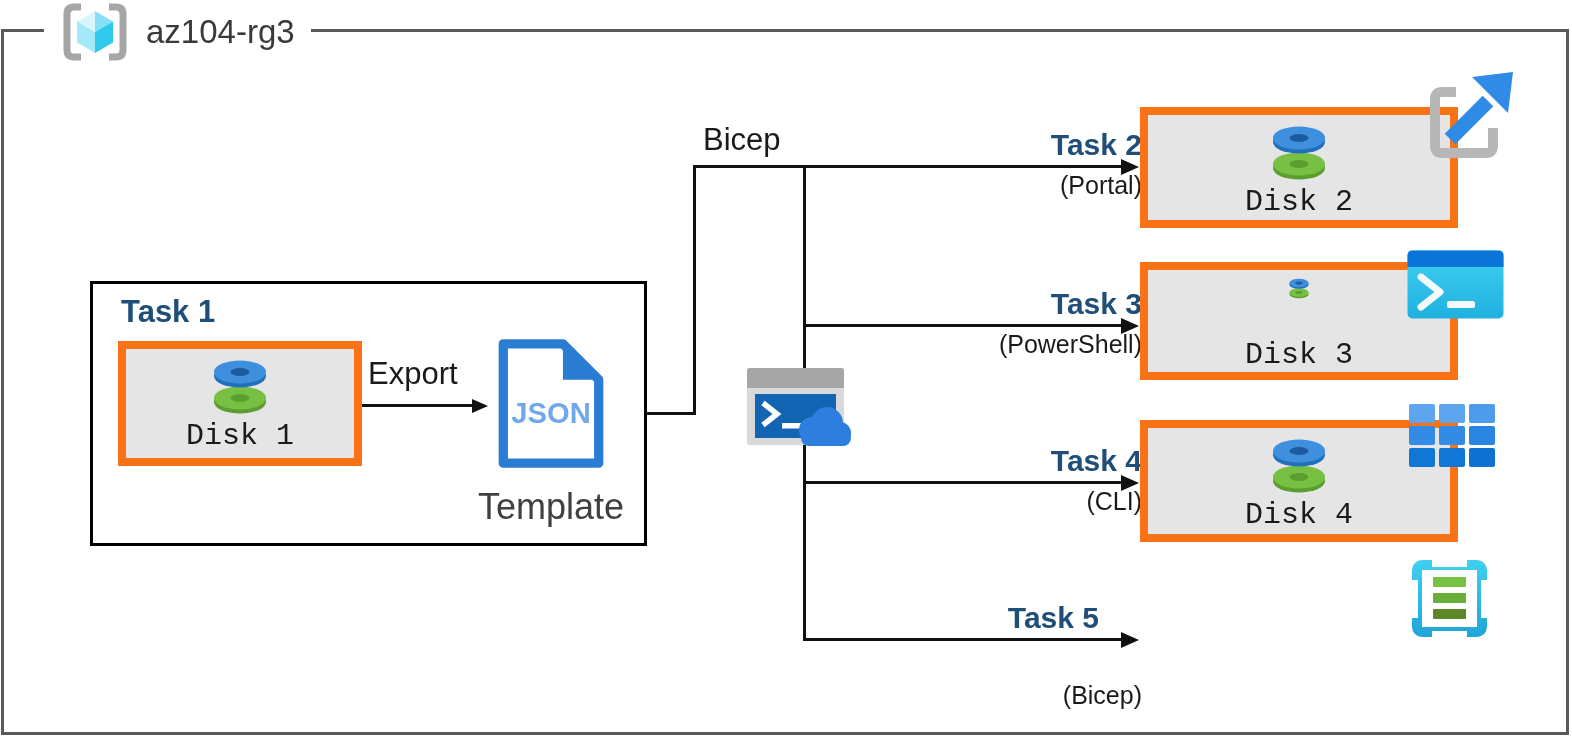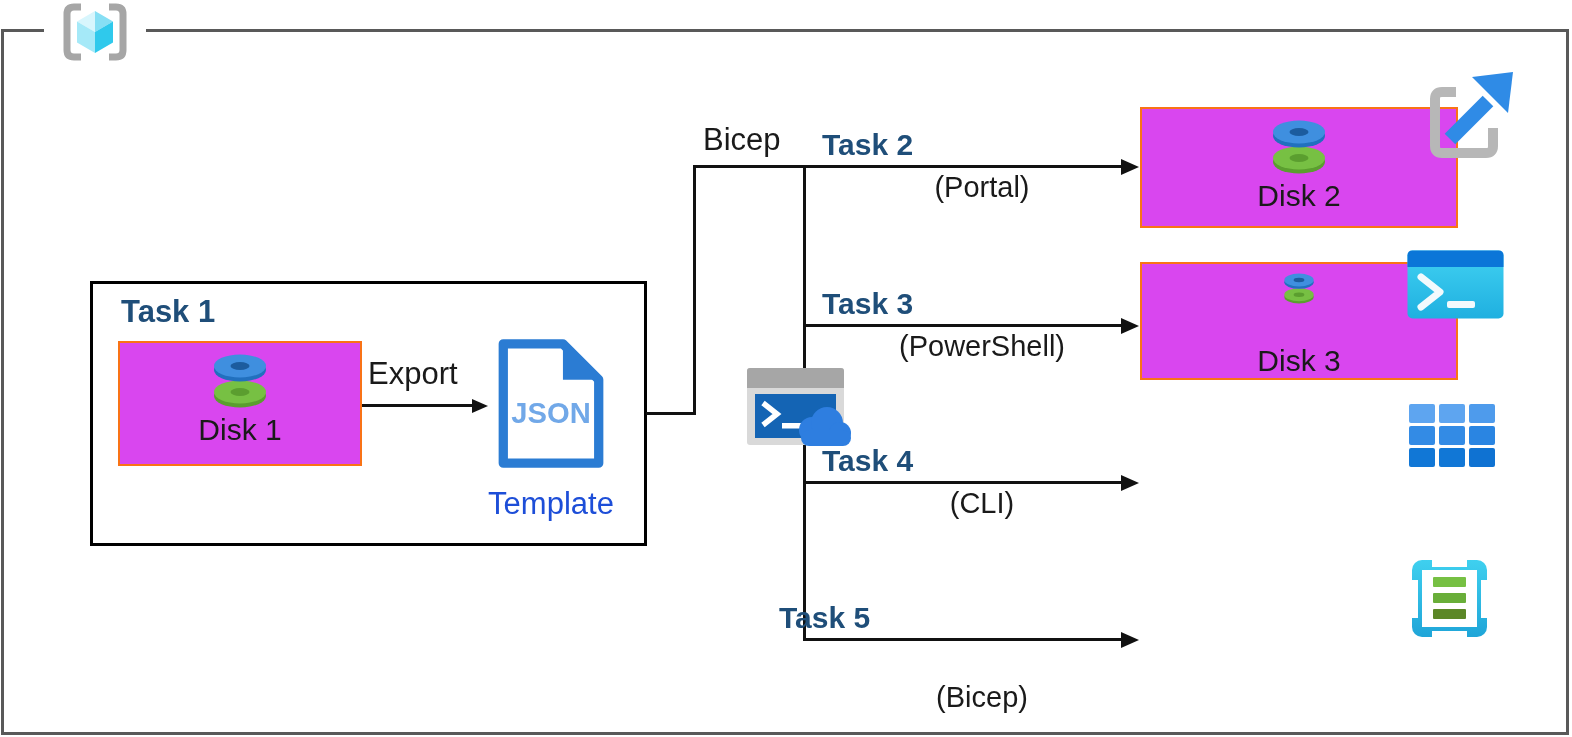--- a/index.html
+++ b/index.html
@@ -4,52 +4,53 @@
 <style>
   html,body{margin:0;padding:0;background:#fff;}
   .canvas{position:relative;width:1572px;height:737px;background:#fff;overflow:hidden;
           font-family:"Liberation Sans",sans-serif;color:#1a1a1a;}
   .abs{position:absolute;}
   .outer-border{left:1px;top:29px;width:1568px;height:706px;border:3px solid #595959;box-sizing:border-box;}
   .rg-header{left:44px;top:0;height:64px;display:flex;align-items:center;gap:16px;background:#fff;padding:0 16px;}
   .rg-label{font-size:33px;color:#3a3a3a;white-space:nowrap;}
   .task1-box{left:90px;top:281px;width:557px;height:265px;border:3px solid #000;box-sizing:border-box;background:#fff;}
   .task1-title{left:121px;top:294px;font-size:31px;font-weight:bold;color:#1F4E79;}
-  .disk-box{background:#d946ef;border:2px solid #f97316;box-sizing:border-box;display:flex;flex-direction:column;align-items:center;}
+  .disk-box{background:#e5e5e5;border:8px solid #f97316;box-sizing:border-box;display:flex;flex-direction:column;align-items:center;font-family:Liberation Mono, monospace;}
   .disk-box .dicon{margin-top:7px;}
   .disk-label{font-size:30px;color:#1a1a1a;margin-top:1px;}
   .disk1{left:118px;top:341px;width:244px;height:125px;}
   .disk2{left:1140px;top:107px;width:318px;height:121px;}
   .disk3{left:1140px;top:262px;width:318px;height:118px;gap:37px;}
   .disk4{left:1140px;top:420px;width:318px;height:122px;}
   .disk5{left:1140px;top:578px;width:318px;height:122px;}
   .hline,.vline{background:#111;}
   .arrow-right{width:0;height:0;border-top:8px solid transparent;border-bottom:8px solid transparent;border-left:18px solid #111;}
   .arrow-right.sm{border-top-width:7px;border-bottom-width:7px;border-left-width:16px;}
   .plain-label{font-size:31px;color:#1a1a1a;}
-  .branch-task{width:320px;text-align:left;font-size:30px;font-weight:bold;color:#1F4E79;}
-  .branch-method{width:320px;text-align:center;font-size:29px;color:#1a1a1a;}
-  .caption{width:160px;text-align:center;font-size:31px;color:#1d4ed8;}
+  .branch-task{width:320px;text-align:right;font-size:30px;font-weight:bold;color:#1F4E79;}
+  .branch-method{width:320px;text-align:right;font-size:25px;color:#1a1a1a;}
+  .caption{width:160px;text-align:center;font-size:36px;color:#404040;}
 </style>
 </head>
 <body>
 
 <div class="canvas">
 
   <div class="abs outer-border"></div>
 
   <div class="abs rg-header">
     <svg width="70" height="60" viewBox="0 0 70 60">
       <path d="M21 5 H14 Q7 5 7 12 V48 Q7 55 14 55 H21" stroke="#A6A6A6" stroke-width="7" fill="none"></path>
       <path d="M49 5 H56 Q63 5 63 12 V48 Q63 55 56 55 H49" stroke="#A6A6A6" stroke-width="7" fill="none"></path>
       <polygon points="35,9 35,30 17,19.5" fill="#D8F6FD"></polygon>
       <polygon points="35,9 53,19.5 35,30" fill="#86DFF4"></polygon>
       <polygon points="17,19.5 35,30 35,51 17,40.5" fill="#A5E9F8"></polygon>
       <polygon points="53,19.5 35,30 35,51 53,40.5" fill="#2FC9EC"></polygon>
     </svg>
+    <span class="rg-label">az104-rg3</span>
   </div>
 
   <div class="abs task1-box"></div>
   <div class="abs task1-title">Task 1</div>
 
   <div class="abs disk-box disk1">
     <svg class="dicon" width="74" height="62" viewBox="0 0 74 62">
       <ellipse cx="37" cy="46" rx="26" ry="11.5" fill="#5B9E2F"></ellipse>
       <ellipse cx="37" cy="42" rx="26" ry="11.5" fill="#77C043"></ellipse>
       <ellipse cx="37" cy="42" rx="9.5" ry="4" fill="#5B9E2F"></ellipse>
@@ -123,20 +124,31 @@
     <svg class="dicon" width="74" height="62" viewBox="0 0 74 62">
       <ellipse cx="37" cy="46" rx="26" ry="11.5" fill="#5B9E2F"></ellipse>
         <ellipse cx="37" cy="42" rx="26" ry="11.5" fill="#77C043"></ellipse>
         <ellipse cx="37" cy="42" rx="9.5" ry="4" fill="#5B9E2F"></ellipse>
       <ellipse cx="37" cy="20" rx="26" ry="11.5" fill="#2170BE"></ellipse>
         <ellipse cx="37" cy="16" rx="26" ry="11.5" fill="#3F8FDF"></ellipse>
         <ellipse cx="37" cy="16" rx="9.5" ry="4" fill="#1C5C9E"></ellipse>
     </svg>
     <div class="disk-label">Disk 3</div>
   </div>
+  <div class="abs disk-box disk4">
+    <svg class="dicon" width="74" height="62" viewBox="0 0 74 62">
+      <ellipse cx="37" cy="46" rx="26" ry="11.5" fill="#5B9E2F"></ellipse>
+        <ellipse cx="37" cy="42" rx="26" ry="11.5" fill="#77C043"></ellipse>
+        <ellipse cx="37" cy="42" rx="9.5" ry="4" fill="#5B9E2F"></ellipse>
+      <ellipse cx="37" cy="20" rx="26" ry="11.5" fill="#2170BE"></ellipse>
+        <ellipse cx="37" cy="16" rx="26" ry="11.5" fill="#3F8FDF"></ellipse>
+        <ellipse cx="37" cy="16" rx="9.5" ry="4" fill="#1C5C9E"></ellipse>
+    </svg>
+    <div class="disk-label">Disk 4</div>
+  </div>
 
   <svg class="abs" style="left:1416px;top:66px;" width="100" height="94" viewBox="0 0 100 94">
     <path d="M40 26 H26 Q19 26 19 33 V80 Q19 87 26 87 H70 Q77 87 77 80 V62" stroke="#B7B7B7" stroke-width="10" fill="none"></path>
     <line x1="34" y1="73" x2="72" y2="35" stroke="#2F8BE6" stroke-width="15"></line>
     <polygon points="56,11 97,6 92,47" fill="#2F8BE6"></polygon>
   </svg>
 
   <svg class="abs" style="left:1407px;top:250px;" width="97" height="69" viewBox="0 0 97 69">
     <defs>
       <linearGradient id="psg" x1="0" y1="0" x2="0" y2="1">

